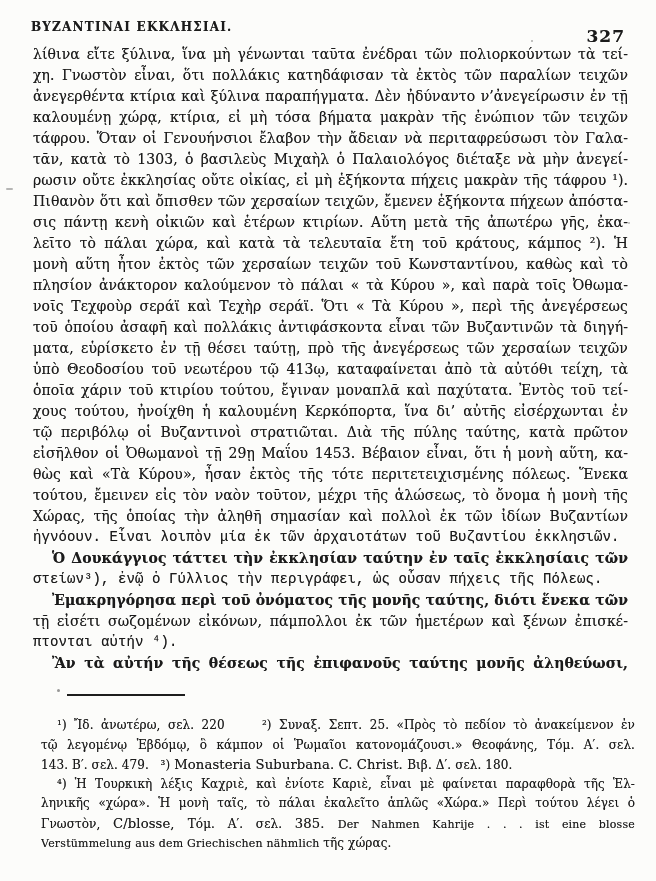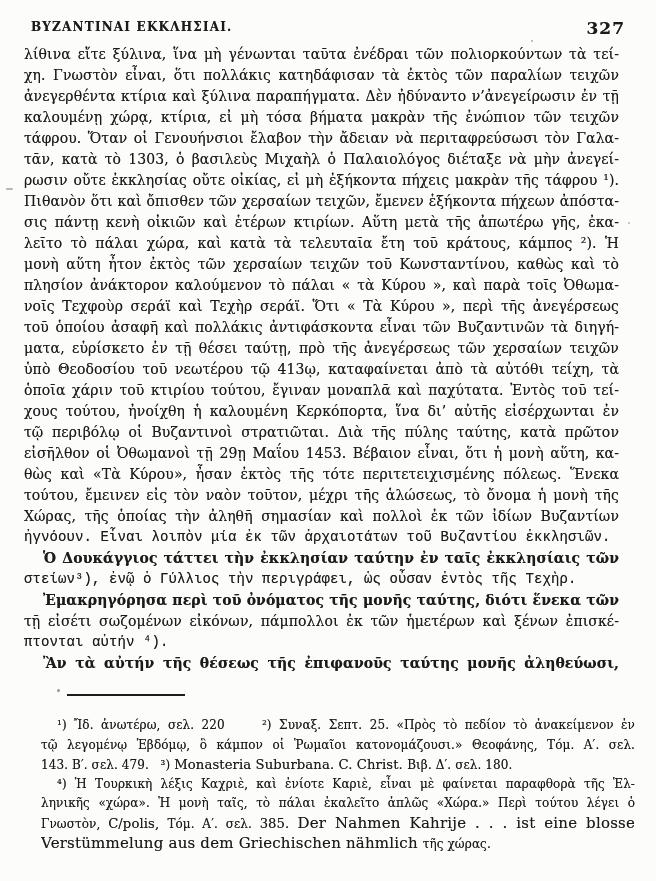--- a/index.html
+++ b/index.html
@@ -17,44 +17,44 @@
     color:var(--ink);
     text-shadow:0 0 .35px rgba(20,20,20,.55);
   }
   
   .runhead{position:absolute;left:31px;top:18px;width:594px;height:20px;}
   .rh-title{
     position:absolute;left:0;top:2px;width:100%;
     text-align:left;font-weight:bold;font-size:12px;letter-spacing:1.2px;
   }
   .rh-num{
-    position:absolute;right:0;top:0;
+    position:absolute;right:0;top:8px;
     font-weight:bold;font-size:17px;letter-spacing:1px;
   }
   
-  .body-text{position:absolute;left:24px;top:44px;width:595px;}
+  .body-text{position:absolute;left:33px;top:44px;width:595px;}
   .bline{
     height:21px;line-height:21px;font-size:14px;letter-spacing:.1px;
     text-align:justify;text-align-last:justify;
     overflow:hidden;white-space:nowrap0; 
   }
   .bline.endp{text-align-last:left;font-family:Liberation Mono, monospace;}
   .bline.ind{text-indent:19px;font-weight:bold;}
   
   .fn-rule{position:absolute;left:67px;top:694px;width:118px;height:2px;background:#1d1d1d;}
   
   .footnotes{position:absolute;left:31px;top:716px;width:594px;margin-left:10px;}
   .fline{
     height:19.6px;line-height:19.6px;font-size:12px;letter-spacing:.1px;
     text-align:justify;text-align-last:justify;overflow:hidden;
   }
   .fline.endp{text-align-last:left;}
   .fline.ind{text-indent:16px;}
   .fline .lat{font-size:13.2px;}
-  .fline .de{font-size:15px;letter-spacing:.2px;}
+  .fline .de{font-size:11px;letter-spacing:.2px;}
   
   .speck{position:absolute;background:#333;border-radius:50%;}
   .speck.s1{left:6px;top:188px;width:7px;height:2px;opacity:.35;border-radius:1px;}
   .speck.s2{left:57px;top:689px;width:3px;height:3px;opacity:.5;}
   .speck.s3{left:531px;top:40px;width:2px;height:2px;opacity:.4;}
   .speck.s4{left:628px;top:222px;width:2px;height:2px;opacity:.35;}
 </style>
 </head>
 <body>
 
@@ -83,36 +83,36 @@
       <div class="bline"><span>ὑπὸ Θεοδοσίου τοῦ νεωτέρου τῷ 413ῳ, καταφαίνεται ἀπὸ τὰ αὐτόθι τείχη, τὰ</span></div>
       <div class="bline"><span>ὁποῖα χάριν τοῦ κτιρίου τούτου, ἔγιναν μοναπλᾶ καὶ παχύτατα. Ἐντὸς τοῦ τεί-</span></div>
       <div class="bline"><span>χους τούτου, ἠνοίχθη ἡ καλουμένη Κερκόπορτα, ἵνα δι’ αὐτῆς εἰσέρχωνται ἐν</span></div>
       <div class="bline"><span>τῷ περιβόλῳ οἱ Βυζαντινοὶ στρατιῶται. Διὰ τῆς πύλης ταύτης, κατὰ πρῶτον</span></div>
       <div class="bline"><span>εἰσῆλθον οἱ Ὀθωμανοὶ τῇ 29ῃ Μαΐου 1453. Βέβαιον εἶναι, ὅτι ἡ μονὴ αὕτη, κα-</span></div>
       <div class="bline"><span>θὼς καὶ «Τὰ Κύρου», ἦσαν ἐκτὸς τῆς τότε περιτετειχισμένης πόλεως. Ἕνεκα</span></div>
       <div class="bline"><span>τούτου, ἔμεινεν εἰς τὸν ναὸν τοῦτον, μέχρι τῆς ἁλώσεως, τὸ ὄνομα ἡ μονὴ τῆς</span></div>
       <div class="bline"><span>Χώρας, τῆς ὁποίας τὴν ἀληθῆ σημασίαν καὶ πολλοὶ ἐκ τῶν ἰδίων Βυζαντίων</span></div>
       <div class="bline endp"><span>ἠγνόουν. Εἶναι λοιπὸν μία ἐκ τῶν ἀρχαιοτάτων τοῦ Βυζαντίου ἐκκλησιῶν.</span></div>
       <div class="bline ind"><span>Ὁ Δουκάγγιος τάττει τὴν ἐκκλησίαν ταύτην ἐν ταῖς ἐκκλησίαις τῶν προα-</span></div>
-      <div class="bline endp"><span>στείων³), ἐνῷ ὁ Γύλλιος τὴν περιγράφει, ὡς οὖσαν ἐντὸς τῆς Τεχὴρ.</span></div>
+      <div class="bline endp"><span>στείων³), ἐνῷ ὁ Γύλλιος τὴν περιγράφει, ὡς οὖσαν πήχεις τῆς Πόλεως.</span></div>
       <div class="bline ind"><span>Ἐμακρηγόρησα περὶ τοῦ ὀνόματος τῆς μονῆς ταύτης, διότι ἕνεκα τῶν ἐν αὐ-</span></div>
       <div class="bline"><span>τῇ εἰσέτι σωζομένων εἰκόνων, πάμπολλοι ἐκ τῶν ἡμετέρων καὶ ξένων ἐπισκέ-</span></div>
       <div class="bline endp"><span>πτονται αὐτήν ⁴).</span></div>
       <div class="bline ind"><span>Ἂν τὰ αὐτήν τῆς θέσεως τῆς ἐπιφανοῦς ταύτης μονῆς ἀληθεύωσι, τότε σφάλ-</span></div>
     </div>
 
   <div class="fn-rule"></div>
 
   <div class="footnotes" id="fnText">
       <div class="fline ind"><span>¹) Ἴδ. ἀνωτέρω, σελ. 220&nbsp;&nbsp;&nbsp;&nbsp;&nbsp;²) Συναξ. Σεπτ. 25. «Πρὸς τὸ πεδίον τὸ ἀνακείμενον ἐν</span></div>
       <div class="fline"><span>τῷ λεγομένῳ Ἑβδόμῳ, ὃ κάμπον οἱ Ῥωμαῖοι κατονομάζουσι.» Θεοφάνης, Τόμ. Α′. σελ.</span></div>
       <div class="fline endp"><span class="g">143. Β′. σελ. 479.&nbsp;&nbsp;&nbsp;³) </span><span class="lat">Monasteria Suburbana. C. Christ. </span><span class="g">Βιβ. Δ′. σελ. 180.</span></div>
       <div class="fline ind"><span>⁴) Ἡ Τουρκικὴ λέξις Καχριὲ, καὶ ἐνίοτε Καριὲ, εἶναι μὲ φαίνεται παραφθορὰ τῆς Ἑλ-</span></div>
       <div class="fline"><span>ληνικῆς «χώρα». Ἡ μονὴ ταῖς, τὸ πάλαι ἐκαλεῖτο ἁπλῶς «Χώρα.» Περὶ τούτου λέγει ὁ</span></div>
-      <div class="fline"><span class="g">Γνωστὸν, </span><span class="lat">C/polis, </span><span class="g">Τόμ. Α′. σελ. </span><span class="lat">385. </span><span class="de">Der Nahmen Kahrije . . . ist eine blosse</span></div>
+      <div class="fline"><span class="g">Γνωστὸν, </span><span class="lat">C/blosse, </span><span class="g">Τόμ. Α′. σελ. </span><span class="lat">385. </span><span class="de">Der Nahmen Kahrije . . . ist eine blosse</span></div>
       <div class="fline endp"><span class="de">Verstümmelung aus dem Griechischen nähmlich </span><span class="g">τῆς χώρας.</span></div>
     </div>
 
   <div class="speck s1"></div>
   <div class="speck s2"></div>
   <div class="speck s3"></div>
   <div class="speck s4"></div>
 </div>
 
 </body></html>

